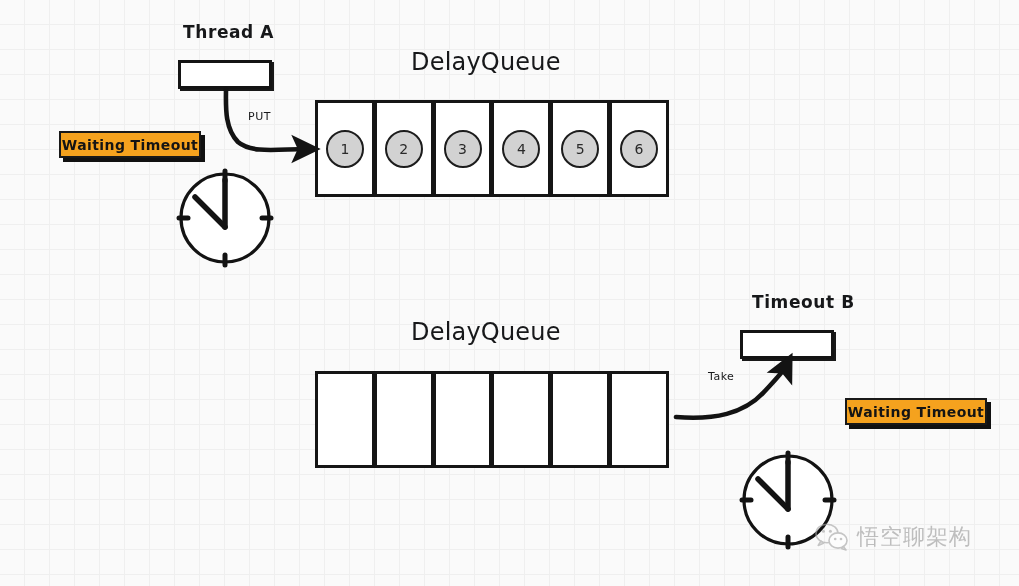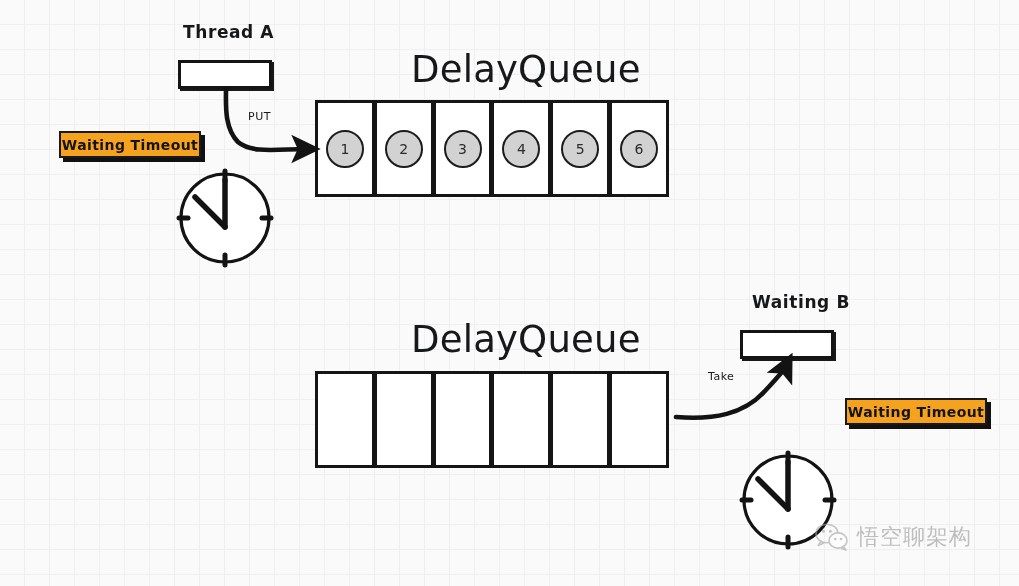--- a/index.html
+++ b/index.html
@@ -30,21 +30,21 @@
     font-weight: bold;
     font-size: 17px;
     color: #17181a;
     letter-spacing: 0.6px;
     white-space: nowrap;
   }
   .queue-title {
     position: absolute;
     font-family: "DejaVu Sans", sans-serif;
     font-weight: 400;
-    font-size: 37px;
+    font-size: 24px;
     color: #17181a;
     letter-spacing: 0.2px;
     white-space: nowrap;
   }
   .arrow-label {
     position: absolute;
     font-family: "DejaVu Sans", sans-serif;
     font-size: 11px;
     color: #17181a;
     letter-spacing: 0.5px;
@@ -194,21 +194,21 @@
 
   <div class="queue" id="queue-bottom" style="left:315px; top:371px; width:359px; height:97px;">
       <div class="queue-cell" style="width: 16.6667%;"></div>
       <div class="queue-cell" style="width: 16.6667%;"></div>
       <div class="queue-cell" style="width: 16.6667%;"></div>
       <div class="queue-cell" style="width: 16.6667%;"></div>
       <div class="queue-cell" style="width: 16.6667%;"></div>
       <div class="queue-cell" style="width: 16.6667%;"></div>
     </div>
 
-  <div class="thread-label" style="left:752px; top:292px;">Waiting B</div>
+  <div class="thread-label" style="left:752px; top:292px;">Timeout B</div>
 
   <div class="thread-box" style="left:740px; top:330px; width:94px; height:29px;"></div>
 
   <div class="arrow-label" style="left:708px; top:370px;">Take</div>
 
   <div class="badge" style="left:813px; top:398px; width:142px; height:27px;">Waiting Timeout</div>
 
   <div class="clock" style="left:739px; top:450px;">
     <svg width="98" height="100" viewBox="0 0 98 100">
       <circle cx="49" cy="50" r="44" fill="#ffffff" stroke="#131313" stroke-width="3.2"></circle>

